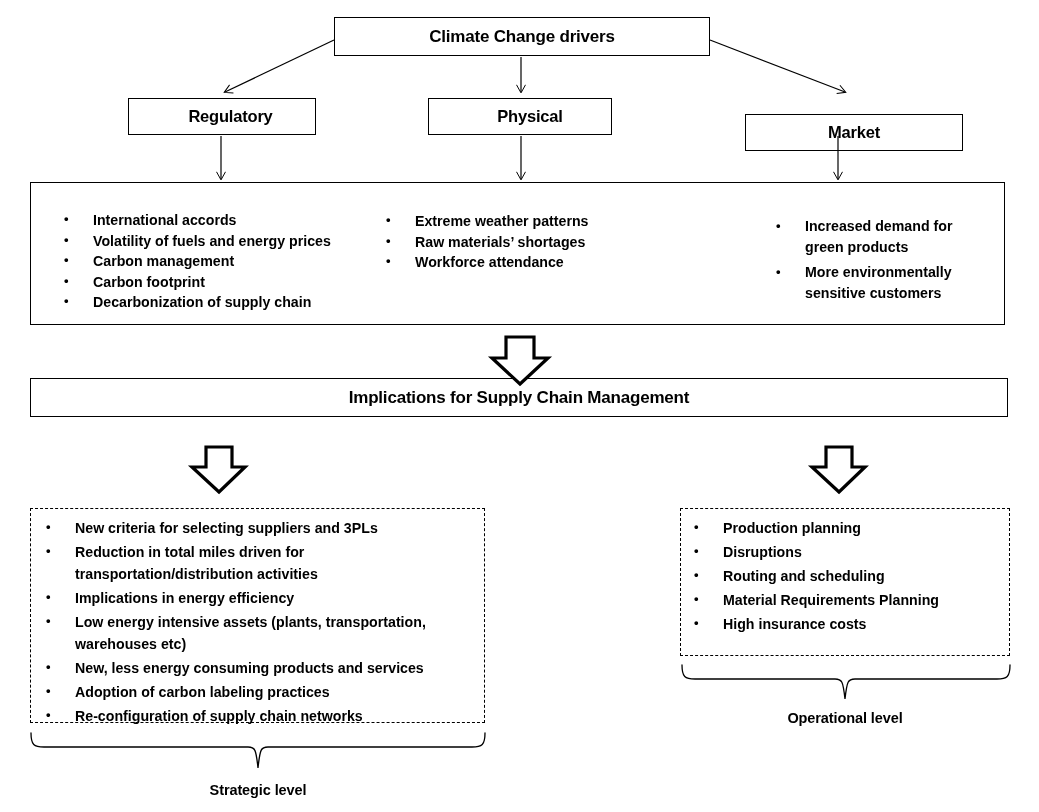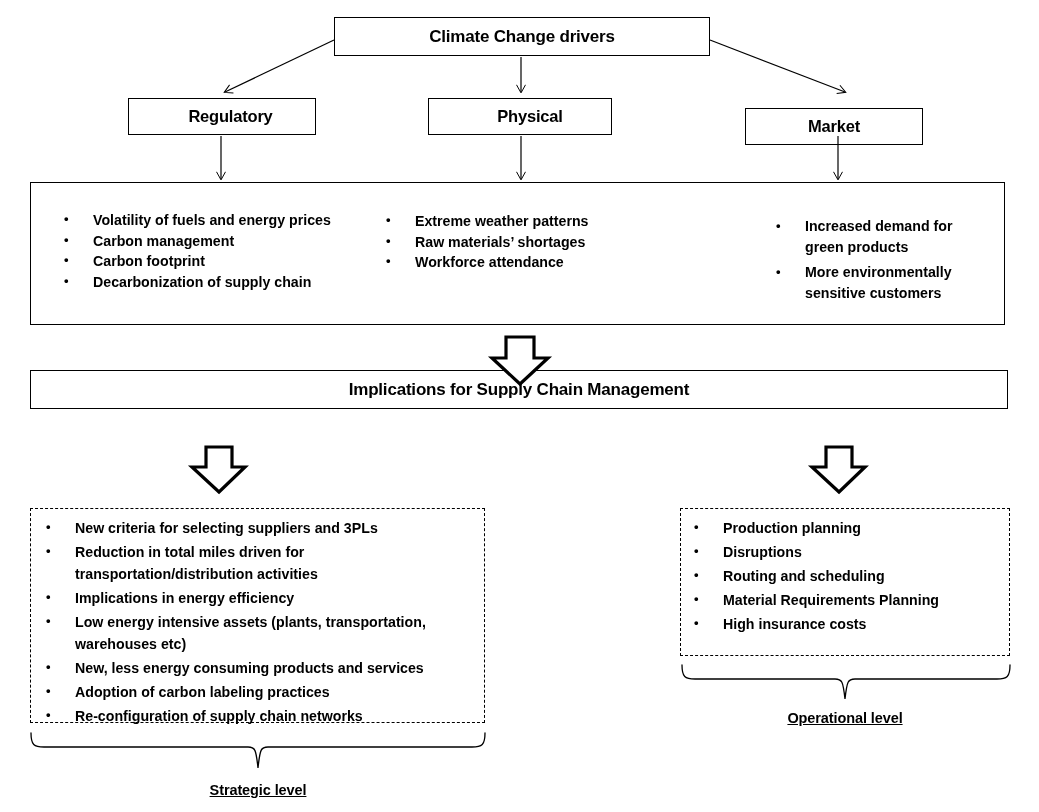--- a/index.html
+++ b/index.html
@@ -62,65 +62,65 @@
     width: 1039px;
     height: 812px;
     pointer-events: none;
   }
   .lvl-label {
     position: absolute;
     text-align: center;
     font-weight: bold;
     font-size: 14.5px;
     letter-spacing: -0.1px;
-    text-decoration: underline;
   }
 </style>
 </head>
 <body>
 
 <div id="canvas">
 
   <div class="box box-title" style="left:334px; top:17px; width:376px; height:39px; font-size:17px;">
     <span>Climate Change drivers</span>
   </div>
 
   <div class="box box-title" style="left:128px; top:98px; width:188px; height:37px; font-size:16.5px;padding-left:17px;">
     <span>Regulatory</span>
   </div>
 
   <div class="box box-title" style="left:428px; top:98px; width:184px; height:37px; font-size:16.5px;padding-left:20px;">
     <span>Physical</span>
   </div>
 
-  <div class="box box-title" style="left:745px; top:108px; width:178px; height:37px; font-size:16.5px;align-items:center;">
+  <div class="box box-title" style="left:745px; top:114px; width:218px; height:37px; font-size:16.5px;align-items:center;">
     <span>Market</span>
   </div>
 
   <div class="box" style="left:30px; top:182px; width:975px; height:143px;"></div>
 
   <ul class="bullet-list" style="left:60px; top:211px; width:330px; font-size:14.2px; line-height:18.5px;">
+    <li>International accords</li>
     <li>Volatility  of fuels and energy prices</li>
     <li>Carbon management</li>
     <li>Carbon footprint</li>
     <li>Decarbonization of supply chain</li>
   </ul>
 
   <ul class="bullet-list" style="left:382px; top:212px; width:300px; font-size:14.2px; line-height:18.5px;">
     <li>Extreme weather patterns</li>
     <li>Raw materials’ shortages</li>
     <li>Workforce attendance</li>
   </ul>
 
   <ul class="bullet-list" style="left:772px; top:216px; width:215px; font-size:14.2px; line-height:21px;">
     <li style="margin-bottom:4px;">Increased demand for green products</li>
     <li>More environmentally sensitive customers</li>
   </ul>
 
-  <div class="box box-title" style="left:30px; top:370px; width:978px; height:39px; font-size:17px;">
+  <div class="box box-title" style="left:30px; top:378px; width:978px; height:39px; font-size:17px;">
     <span>Implications for Supply Chain Management</span>
   </div>
 
   <div class="box dashed" style="left:30px; top:508px; width:455px; height:215px;"></div>
 
   <ul class="bullet-list" style="left:42px; top:517px; width:436px; font-size:14.2px; line-height:22px;">
     <li>New criteria  for selecting suppliers and 3PLs</li>
     <li>Reduction in total miles driven for transportation/distribution  activities</li>
     <li>Implications in energy efficiency</li>
     <li>Low energy intensive assets (plants, transportation, warehouses etc)</li>

